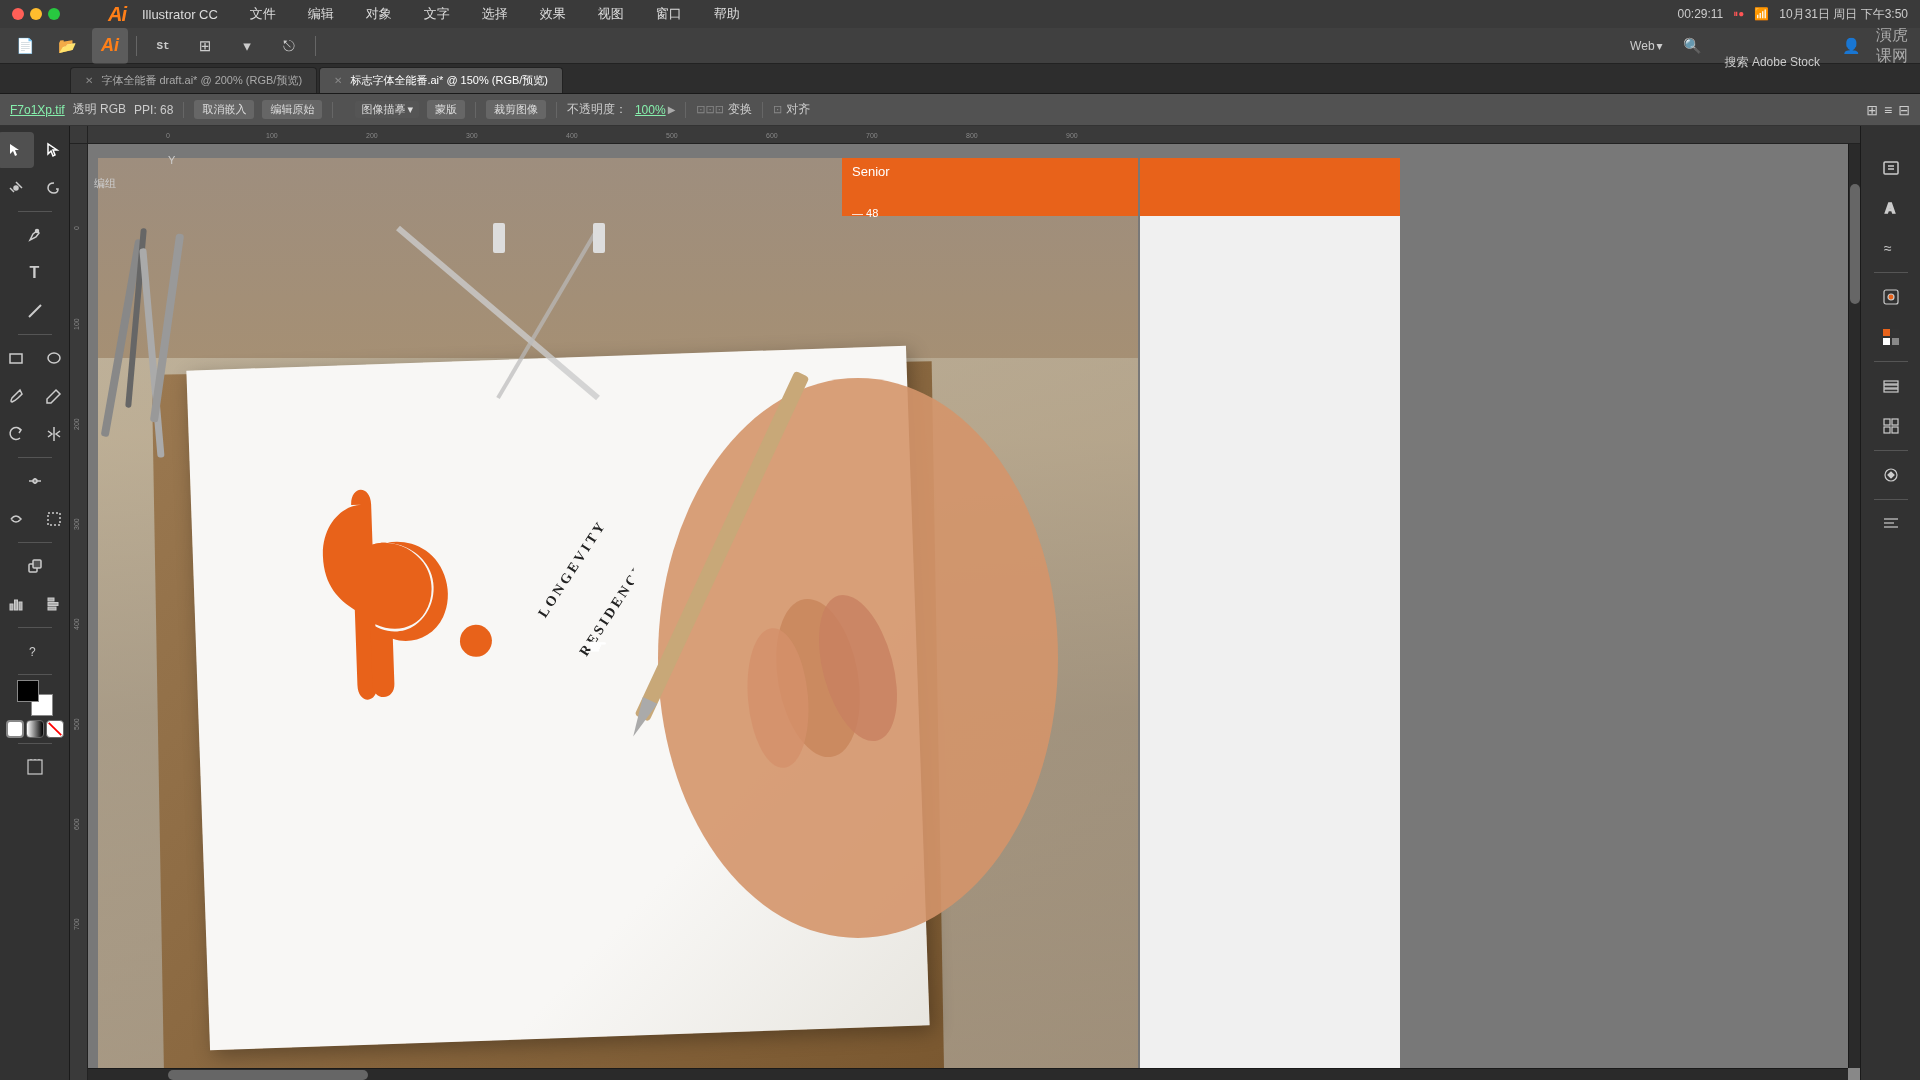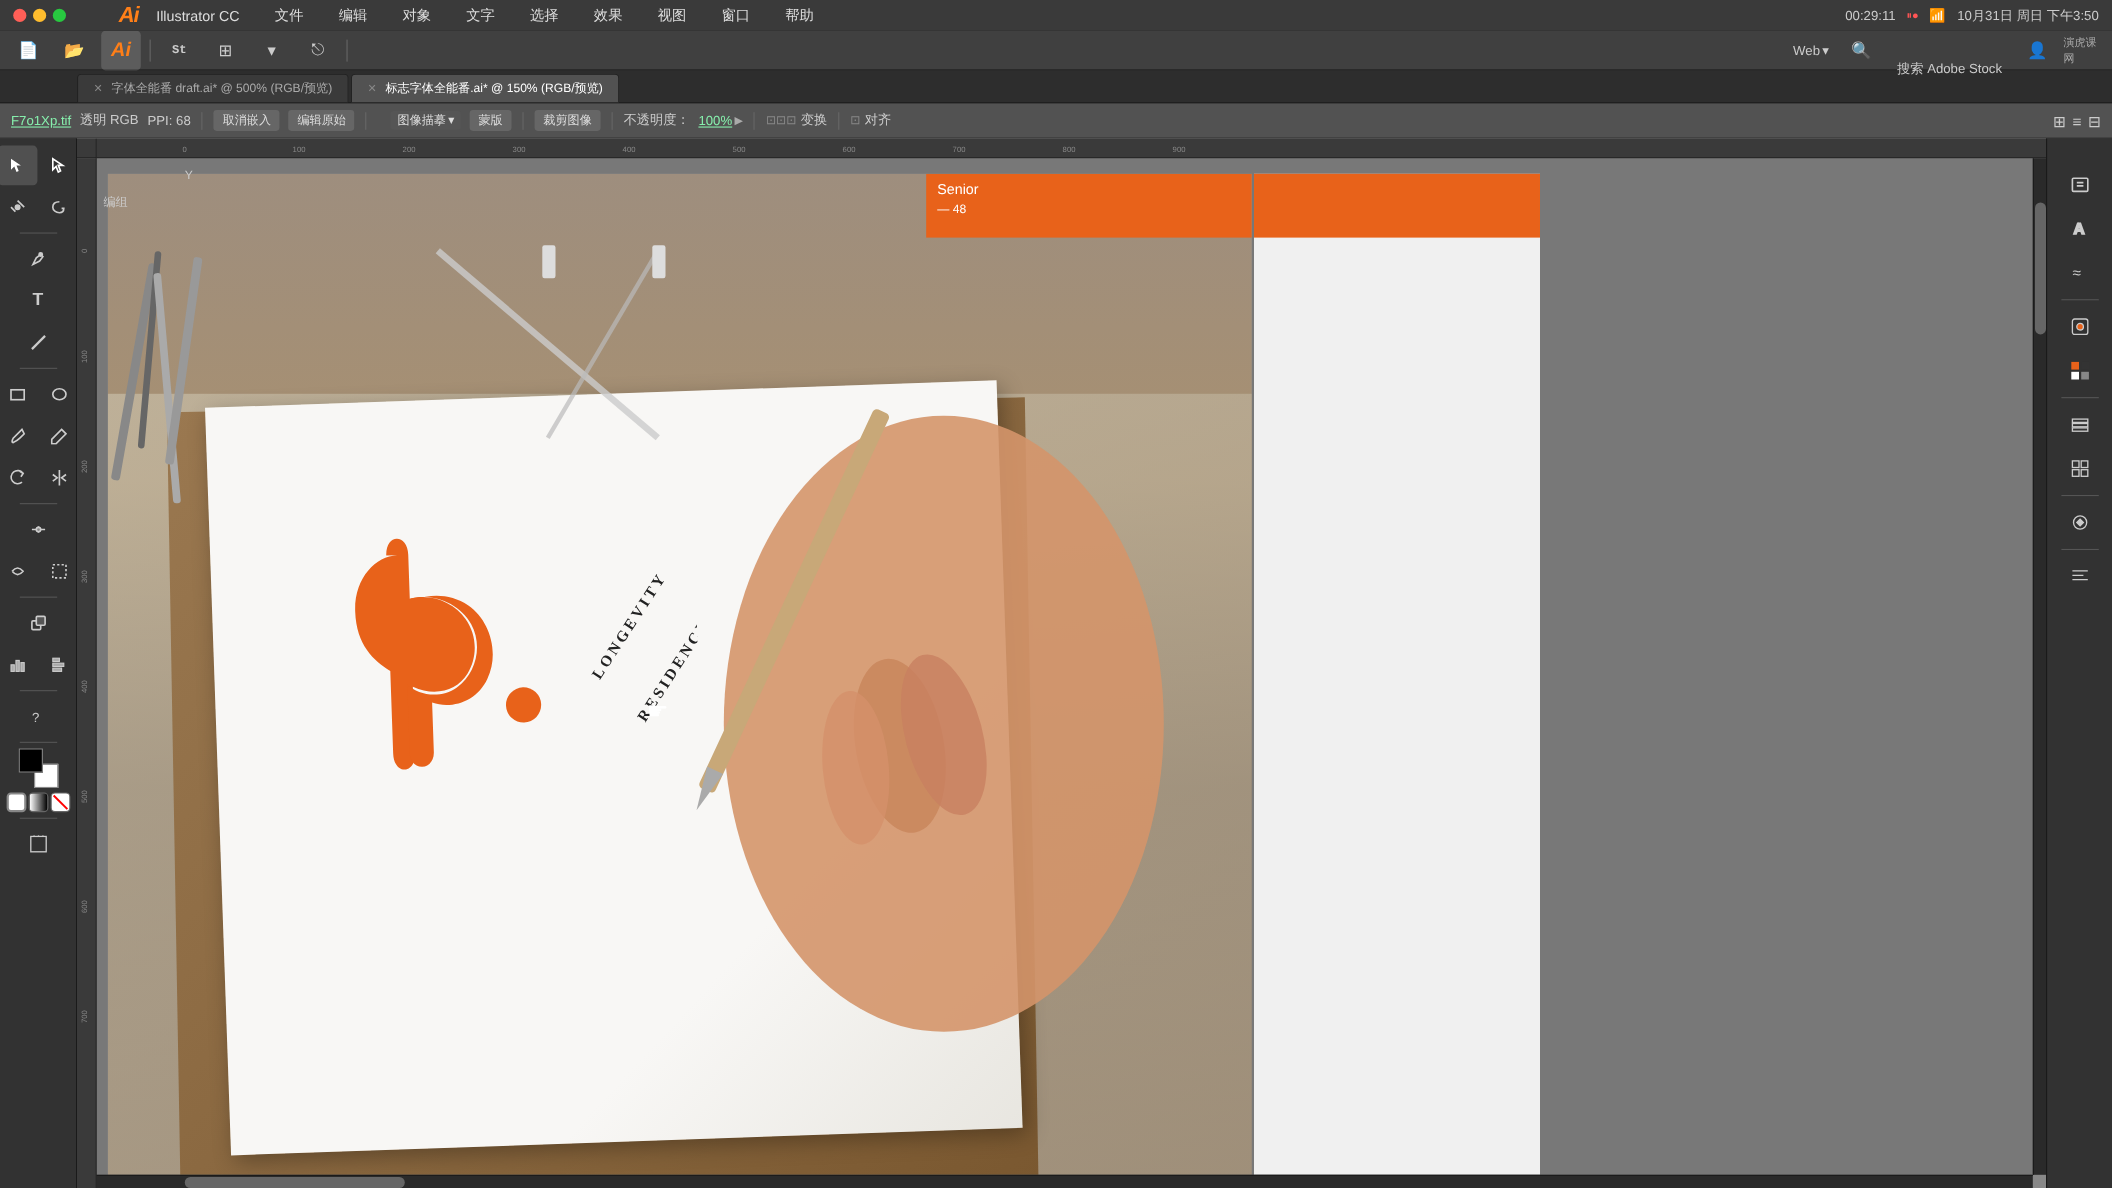--- a/index.html
+++ b/index.html
@@ -350,28 +350,28 @@
   <div class="toolbar-sep"></div>
   <div style="flex:1"></div>
   <div class="toolbar-dropdown">
     <span>Web</span>
     <span>▾</span>
   </div>
   <div class="tool-btn">🔍</div>
   <div class="toolbar-text">搜索 Adobe Stock</div>
   <div class="tool-btn">👤</div>
   <div class="tool-btn">
-    <span style="font-size:10px;color:#aaa;">演虎课网</span>
+    <span style="font-size:16px;color:#aaa;">演虎课网</span>
   </div>
 </div>
 
 <div class="tabbar">
   <div class="tab">
     <span class="tab-close">✕</span>
-    <span>字体全能番 draft.ai* @ 500% (RGB/预览)</span>
+    <span>字体全能番 draft.ai* @ 200% (RGB/预览)</span>
   </div>
   <div class="tab active">
     <span class="tab-close">✕</span>
     <span>标志字体全能番.ai* @ 150% (RGB/预览)</span>
   </div>
 </div>
 
 <div class="optbar">
   <span class="optbar-val">F7o1Xp.tif</span>
   <span class="optbar-label">透明 RGB</span>
@@ -606,21 +606,21 @@
     <div style="position:absolute;top:18px;left:18px;right:12px;bottom:12px;background:#787878;overflow:hidden;">
 
       <div style="position:absolute;top:4px;left:6px;font-size:11px;color:#ccc;z-index:10;margin-top:28px;">编组</div>
 
       <div style="position:absolute;top:10px;left:80px;font-size:11px;color:#ccc;z-index:10;">Y</div>
 
       <div style="position:absolute;top:14px;left:10px;width:1040px;height:930px;overflow:hidden;background:#8a8a8a;">
 
         <div style="position:absolute;top:0;right:0;width:296px;height:58px;background:#E8621A;z-index:20;">
           <div style="color:white;font-size:13px;padding:6px 10px;font-weight:500;">Senior</div>
-          <div style="color:white;font-size:11px;padding:0 10px;">— 48</div>
+          <div style="color:white;font-size:11px;padding:0 10px;margin-top:22px;">— 48</div>
         </div>
 
         <div style="position:absolute;top:0;left:0;width:100%;height:100%;background:linear-gradient(180deg, #9e8e7e 0%, #a89070 30%, #786858 60%, #8a7a6a 100%);"></div>
 
         <div style="position:absolute;top:200px;left:0;right:0;bottom:0;background:linear-gradient(160deg, #c8bea8 0%, #a89880 100%);opacity:0.7;"></div>
 
         <div style="position:absolute;bottom:0;left:60px;width:780px;height:720px;background:linear-gradient(135deg,#9a7850 0%,#7a5830 100%);transform:rotate(-1deg);"></div>
 
         <div style="position:absolute;bottom:50px;left:100px;width:720px;height:680px;background:linear-gradient(135deg,#f8f7f5 70%,#e8e6e0 100%);transform:rotate(-2deg);box-shadow:4px 6px 20px rgba(0,0,0,0.3);">
 

